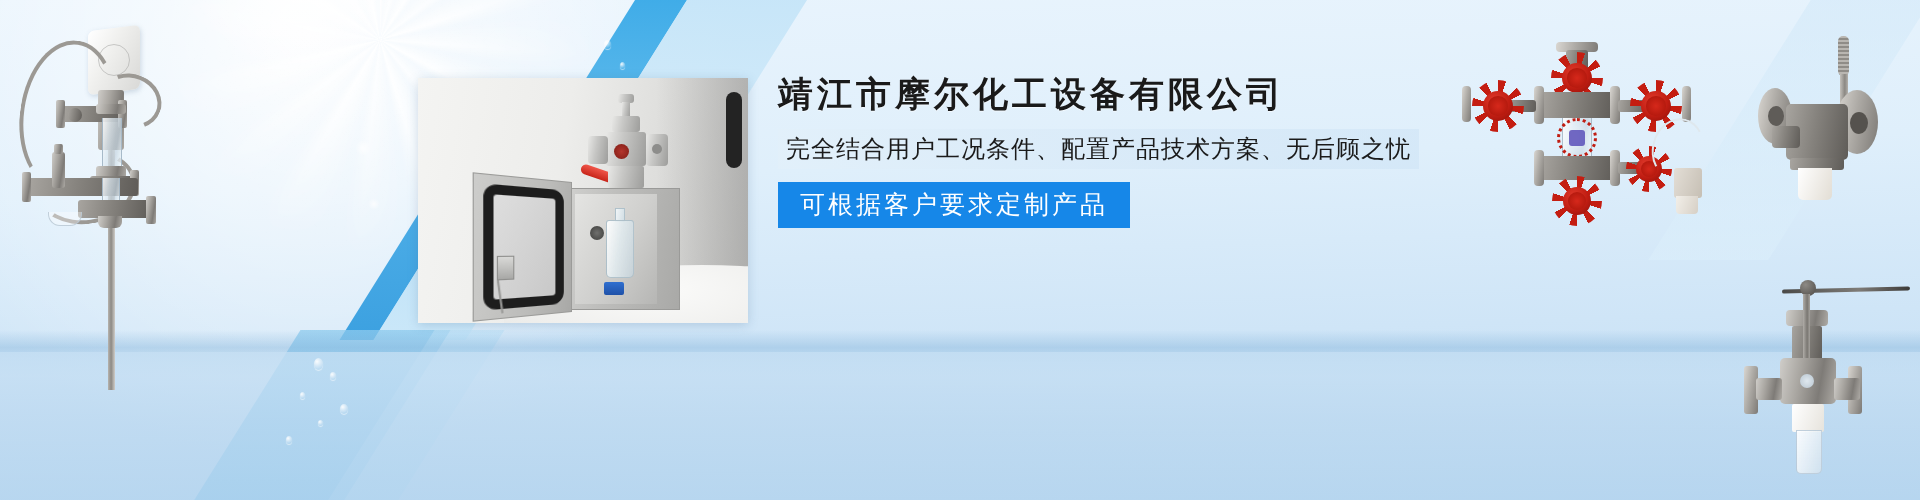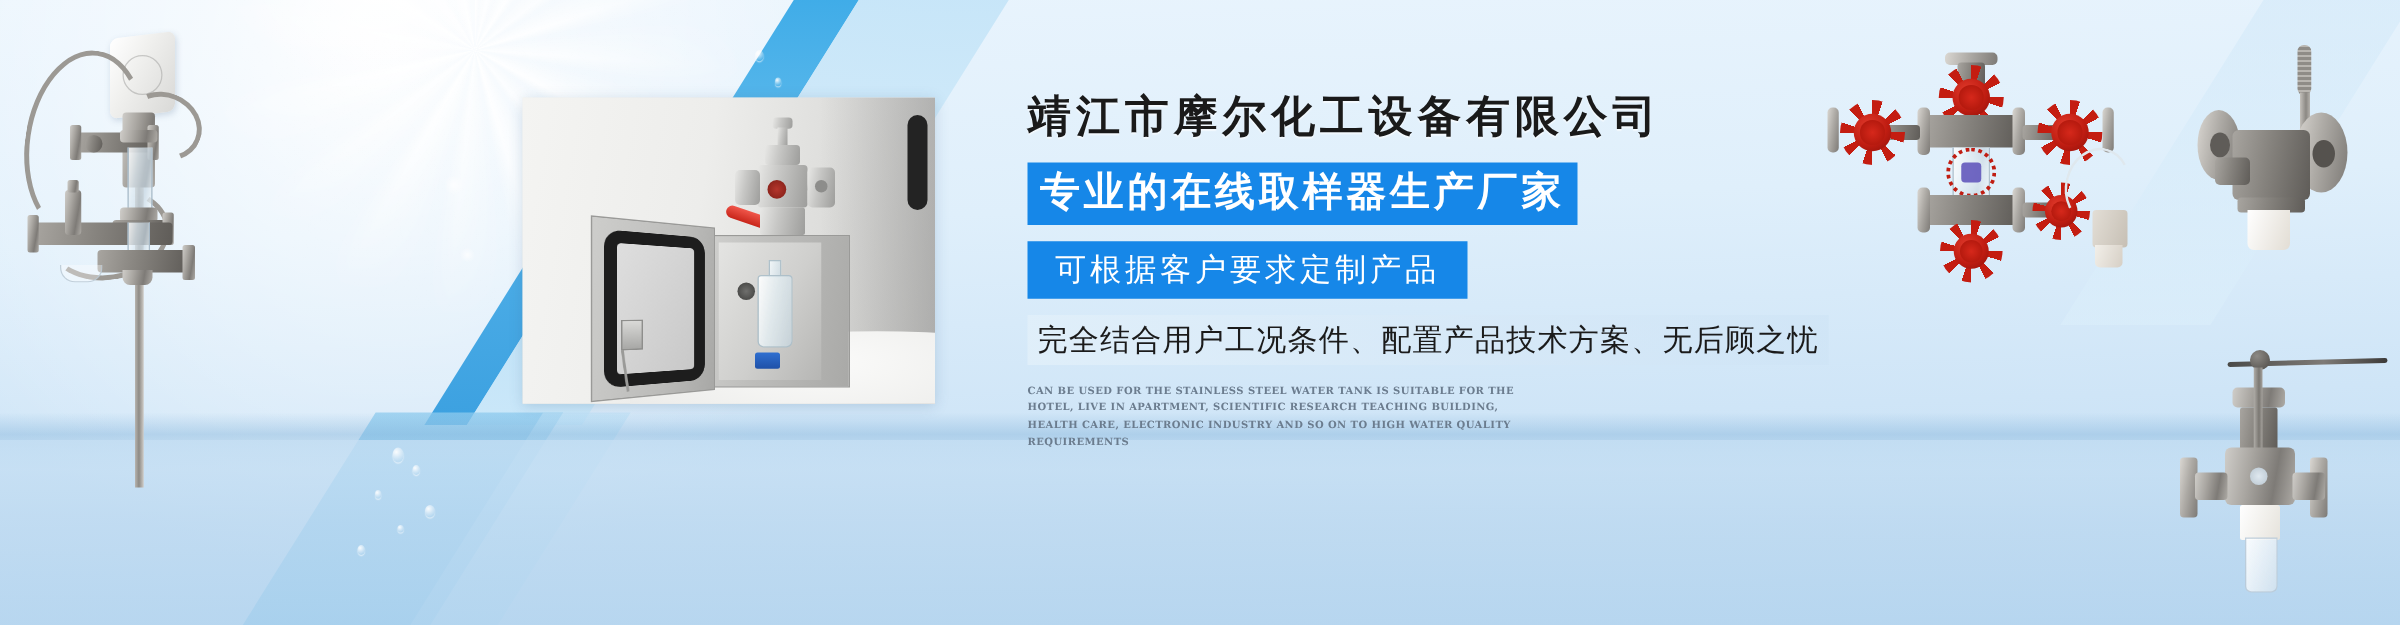--- a/index.html
+++ b/index.html
@@ -161,21 +161,21 @@
                      #c41d11 270deg 288deg, rgba(0,0,0,0) 288deg 315deg,
                      #c41d11 315deg 333deg, rgba(0,0,0,0) 333deg 360deg); }
   .flange{ position:absolute; border-radius:4px;
     background:linear-gradient(100deg,#dad7d2 0%,#aeaba6 45%,#7d7a76 100%); }
   .logo-seal{ position:absolute; width:40px; height:40px; border-radius:50%;
     background:radial-gradient(circle,rgba(255,255,255,.4) 0%,rgba(255,255,255,0) 70%); }
   .logo-seal .ring{ position:absolute; inset:0; border-radius:50%; border:3px dotted #c01d12; }
   .logo-seal .mark{ position:absolute; inset:30%; border-radius:3px; background:#5b4fb8; opacity:.85; }
 
   
-  .textblock{ position:absolute; left:822px; top:72px; width:630px; }
+  .textblock{ position:absolute; left:778px; top:72px; width:630px; }
   .company{
     font-family:"DejaVu Serif","Liberation Serif", serif;
     font-size:35px; font-weight:700; color:#1a1a1a; letter-spacing:4px;
     line-height:1.25; white-space:nowrap;
     text-shadow:0 1px 1px rgba(255,255,255,.6);
   }
   .tagline-band{
     display:inline-block; margin-top:14px;
     background:#1687e8; color:#ffffff;
     font-family:"DejaVu Sans","Liberation Sans", sans-serif;
@@ -303,24 +303,22 @@
     <div class="valve-blk" style="left:188px;top:54px;width:40px;height:34px;border-radius:3px;"></div>
     <div class="valve-blk" style="left:228px;top:56px;width:22px;height:32px;border-radius:4px;"></div>
     <div style="position:absolute;left:234px;top:66px;width:10px;height:10px;border-radius:50%;background:#8d8d8b;"></div>
     <div class="valve-blk" style="left:170px;top:58px;width:20px;height:28px;border-radius:4px;"></div>
     <div class="emblem" style="left:196px;top:66px;"></div>
     <div class="valve-blk" style="left:190px;top:88px;width:36px;height:22px;border-radius:2px;"></div>
   </div>
 
   <div class="textblock">
     <div class="company">靖江市摩尔化工设备有限公司</div>
-    <div><span class="tagline-band">专业的在线取样器生产厂家</span></div>
+    <div><span class="subline">完全结合用户工况条件、配置产品技术方案、无后顾之忧</span></div>
     <div><span class="custom-band">可根据客户要求定制产品</span></div>
-    <div><span class="subline">完全结合用户工况条件、配置产品技术方案、无后顾之忧</span></div>
-    <div class="eng">CAN BE USED FOR THE STAINLESS STEEL WATER TANK IS SUITABLE FOR THE HOTEL, LIVE IN APARTMENT, SCIENTIFIC RESEARCH TEACHING BUILDING, HEALTH CARE, ELECTRONIC INDUSTRY AND SO ON TO HIGH WATER QUALITY REQUIREMENTS</div>
   </div>
 
   <div>
 
     <div class="flange" style="left:1556px;top:42px;width:42px;height:10px;"></div>
     <div class="metal-d" style="left:1566px;top:50px;width:22px;height:20px;border-radius:3px;"></div>
     <div class="hw-spokes" style="left:1551px;top:52px;width:52px;height:52px;"></div>
     <div class="handwheel" style="left:1562px;top:63px;width:30px;height:30px;"></div>
 
     <div class="metal-d" style="left:1540px;top:92px;width:74px;height:26px;border-radius:4px;"></div>

